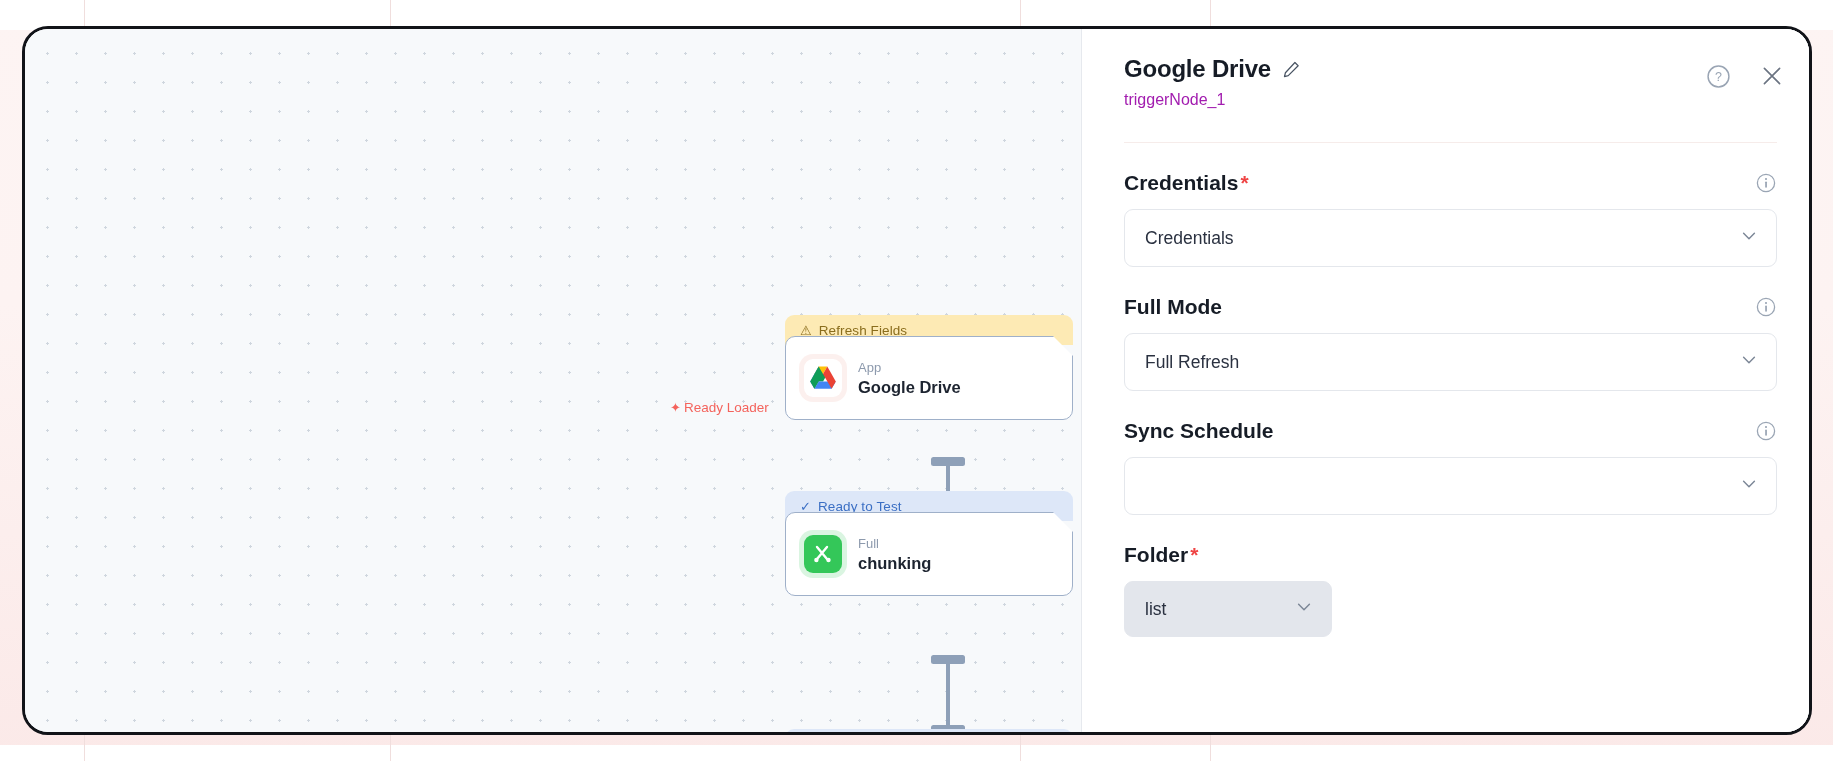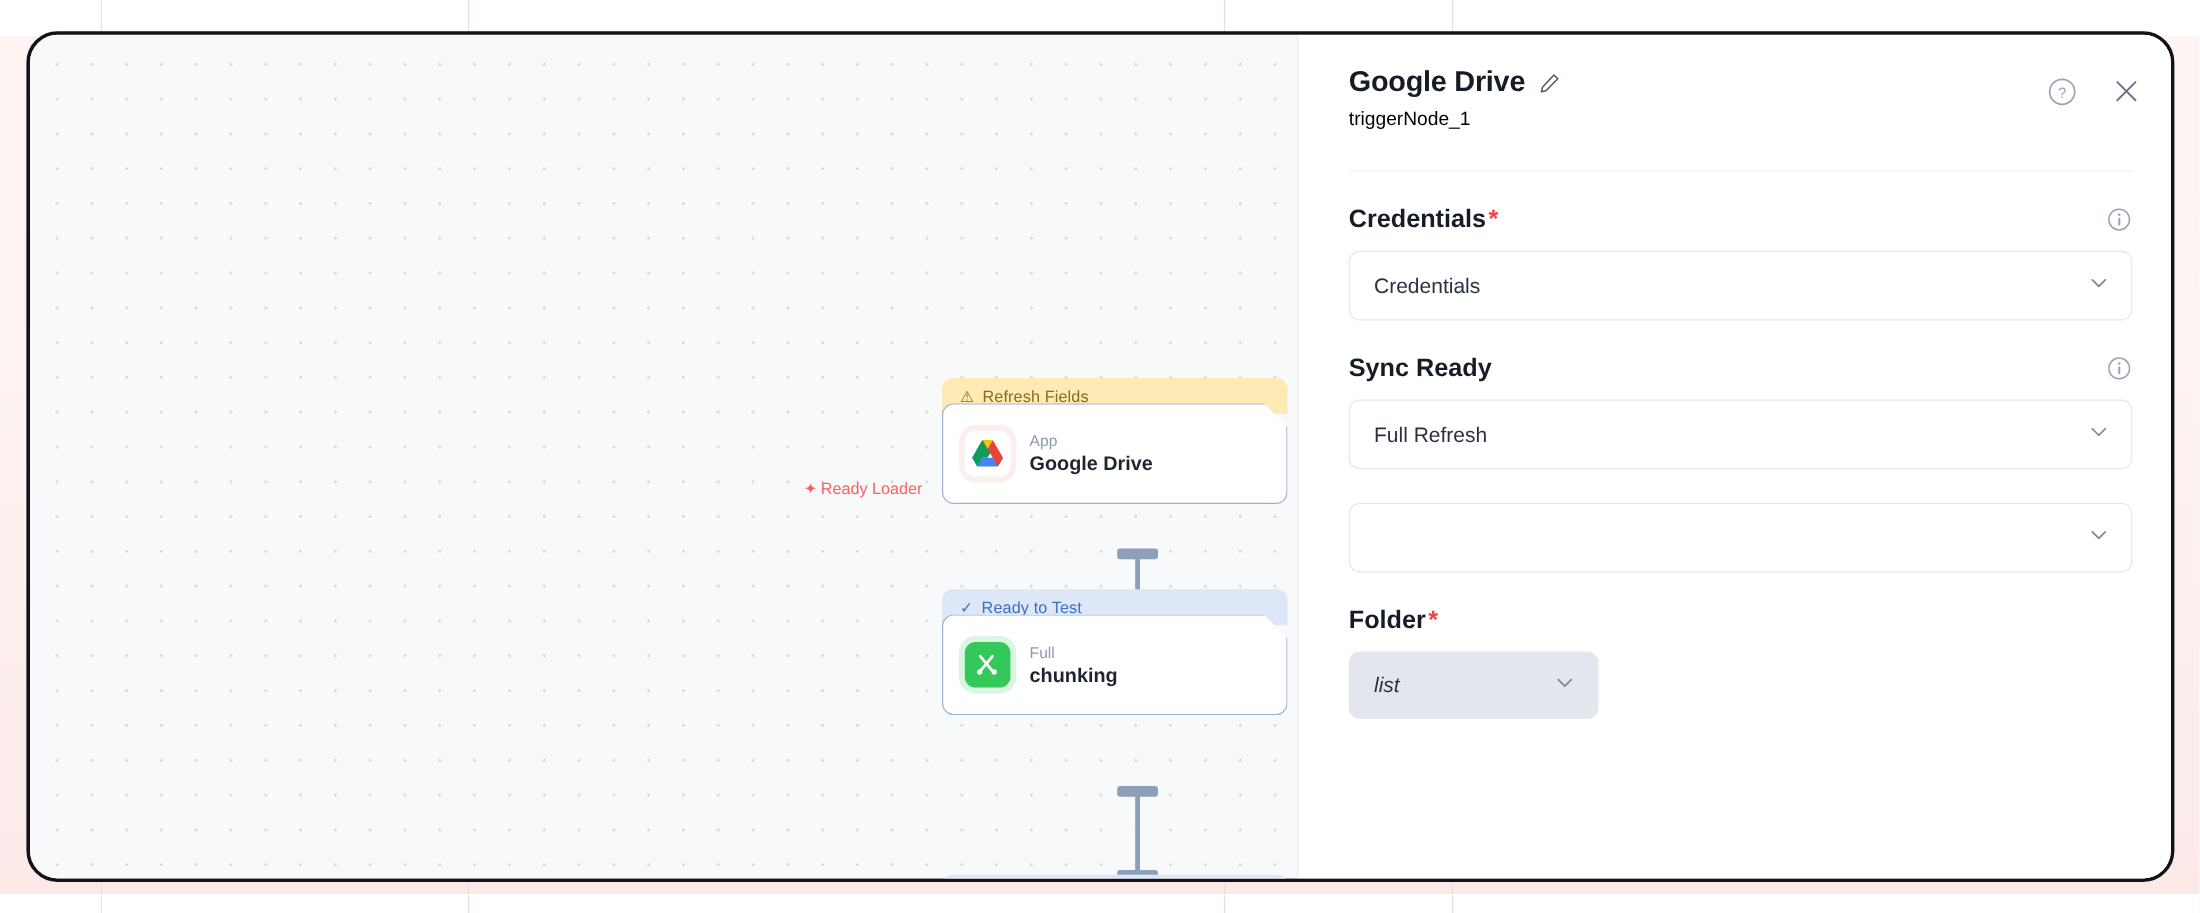--- a/index.html
+++ b/index.html
@@ -161,21 +161,21 @@
   .panel-title {
     font-size: 24px;
     font-weight: 700;
     color: #161c26;
     letter-spacing: -.2px;
   }
   .pencil-icon { cursor: pointer; display:flex; align-items:center; }
   .panel-subtitle {
     margin-top: 8px;
     font-size: 16px;
-    color: #000000;
+    color: #a21caf;
   }
   .panel-actions {
     position: absolute;
     top: 8px;
     right: -8px;
     display: flex;
     align-items: center;
     gap: 28px;
   }
   .panel-actions > span { cursor: pointer; display:flex; }
@@ -212,21 +212,20 @@
     padding: 0 18px 0 20px;
     font-size: 17.5px;
     color: #2a3140;
     cursor: pointer;
   }
   .select.filled {
     background: #e3e6ec;
     border-color: #e3e6ec;
     width: 208px;
     height: 56px;
-    font-style: italic;
   }
   .chev { color: #7b8696; flex: 0 0 auto; }
 </style>
 </head>
 <body>
 
 <div class="backdrop">
   <div class="backdrop-top-white"></div>
   <div class="backdrop-bottom-white"></div>
   <div class="backdrop-col" style="left:84px"></div>
@@ -352,41 +351,53 @@
           <svg width="18" height="18" viewBox="0 0 20 20" aria-hidden="true">
             <path d="M4 7 L10 13 L16 7" fill="none" stroke="#7b8696" stroke-width="1.6" stroke-linecap="round" stroke-linejoin="round"></path>
           </svg>
         </span>
       </div>
     </div>
 
     <div class="field">
       <div class="field-label-row">
         <span class="field-label">
-          <span>Sync Ready</span>
+          <span>Full Mode</span>
         </span>
         <span class="info-icon">
           <svg width="22" height="22" viewBox="0 0 24 24" aria-hidden="true">
             <circle cx="12" cy="12" r="9.4" fill="none" stroke="#9aa5b4" stroke-width="1.4"></circle>
             <circle cx="12" cy="7.6" r="1.15" fill="#9aa5b4"></circle>
             <rect x="11.1" y="10.3" width="1.9" height="7" rx=".9" fill="#9aa5b4"></rect>
           </svg>
         </span>
       </div>
       <div class="select">
         <span>Full Refresh</span>
         <span class="chev">
           <svg width="18" height="18" viewBox="0 0 20 20" aria-hidden="true">
             <path d="M4 7 L10 13 L16 7" fill="none" stroke="#7b8696" stroke-width="1.6" stroke-linecap="round" stroke-linejoin="round"></path>
           </svg>
         </span>
       </div>
     </div>
 
     <div class="field">
+      <div class="field-label-row">
+        <span class="field-label">
+          <span>Sync Schedule</span>
+        </span>
+        <span class="info-icon">
+          <svg width="22" height="22" viewBox="0 0 24 24" aria-hidden="true">
+            <circle cx="12" cy="12" r="9.4" fill="none" stroke="#9aa5b4" stroke-width="1.4"></circle>
+            <circle cx="12" cy="7.6" r="1.15" fill="#9aa5b4"></circle>
+            <rect x="11.1" y="10.3" width="1.9" height="7" rx=".9" fill="#9aa5b4"></rect>
+          </svg>
+        </span>
+      </div>
       <div class="select">
         <span></span>
         <span class="chev">
           <svg width="18" height="18" viewBox="0 0 20 20" aria-hidden="true">
             <path d="M4 7 L10 13 L16 7" fill="none" stroke="#7b8696" stroke-width="1.6" stroke-linecap="round" stroke-linejoin="round"></path>
           </svg>
         </span>
       </div>
     </div>
 

